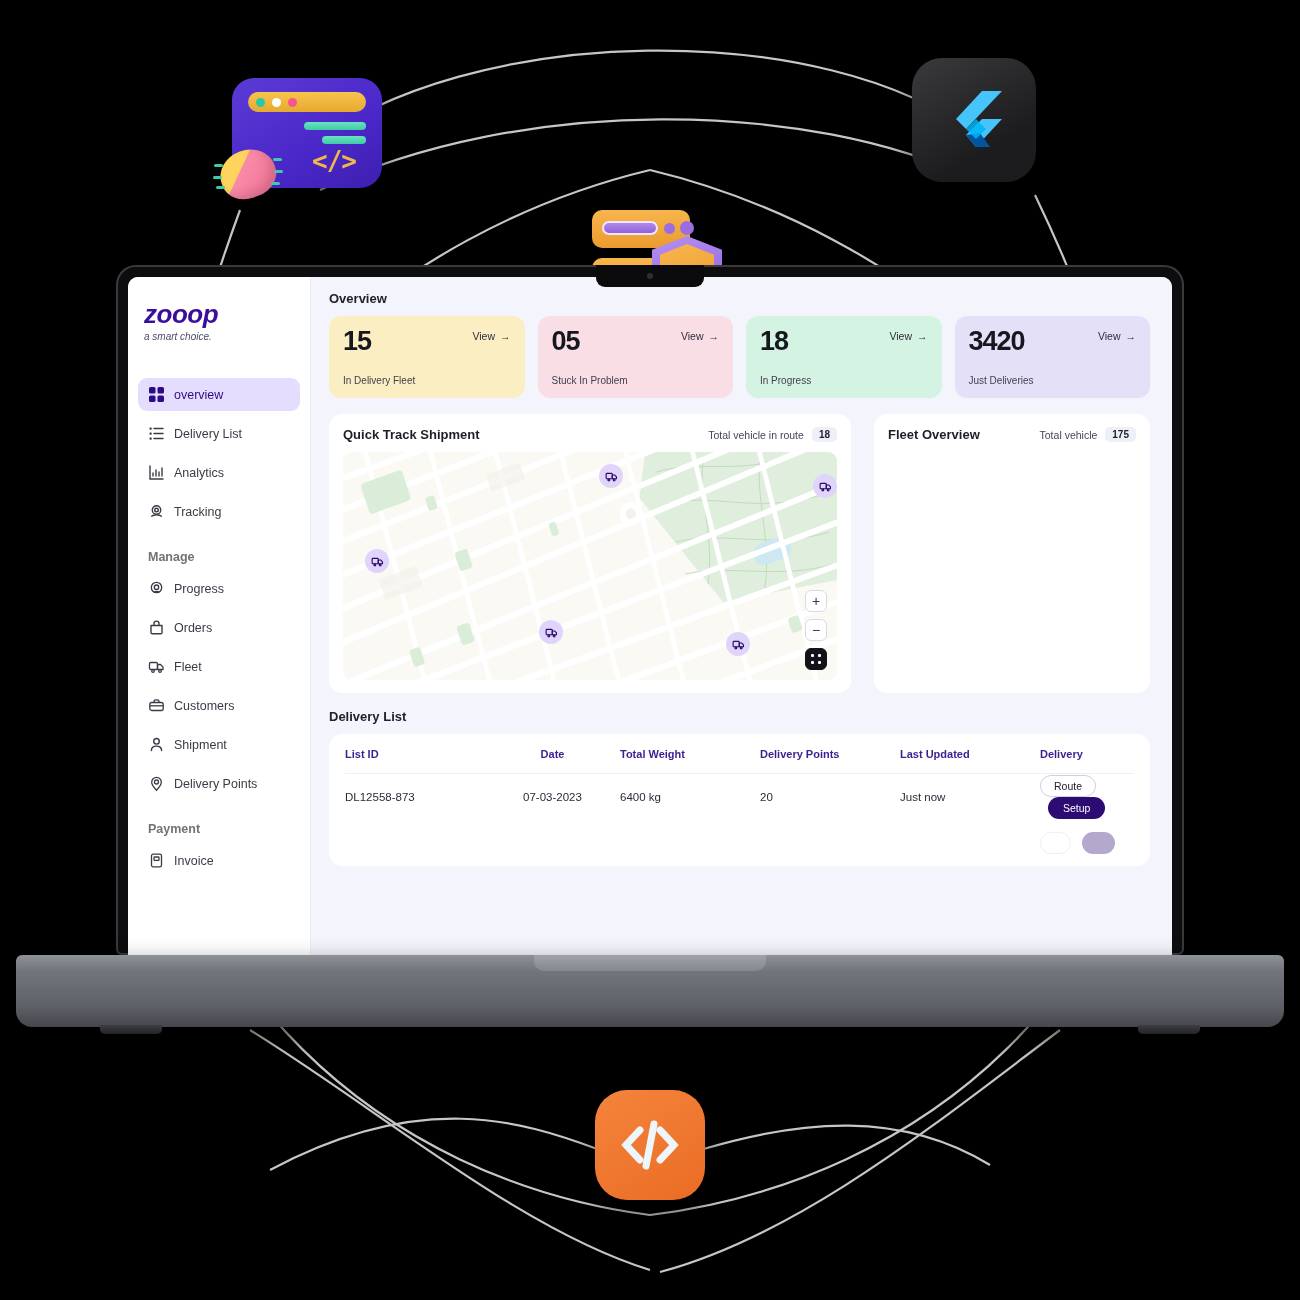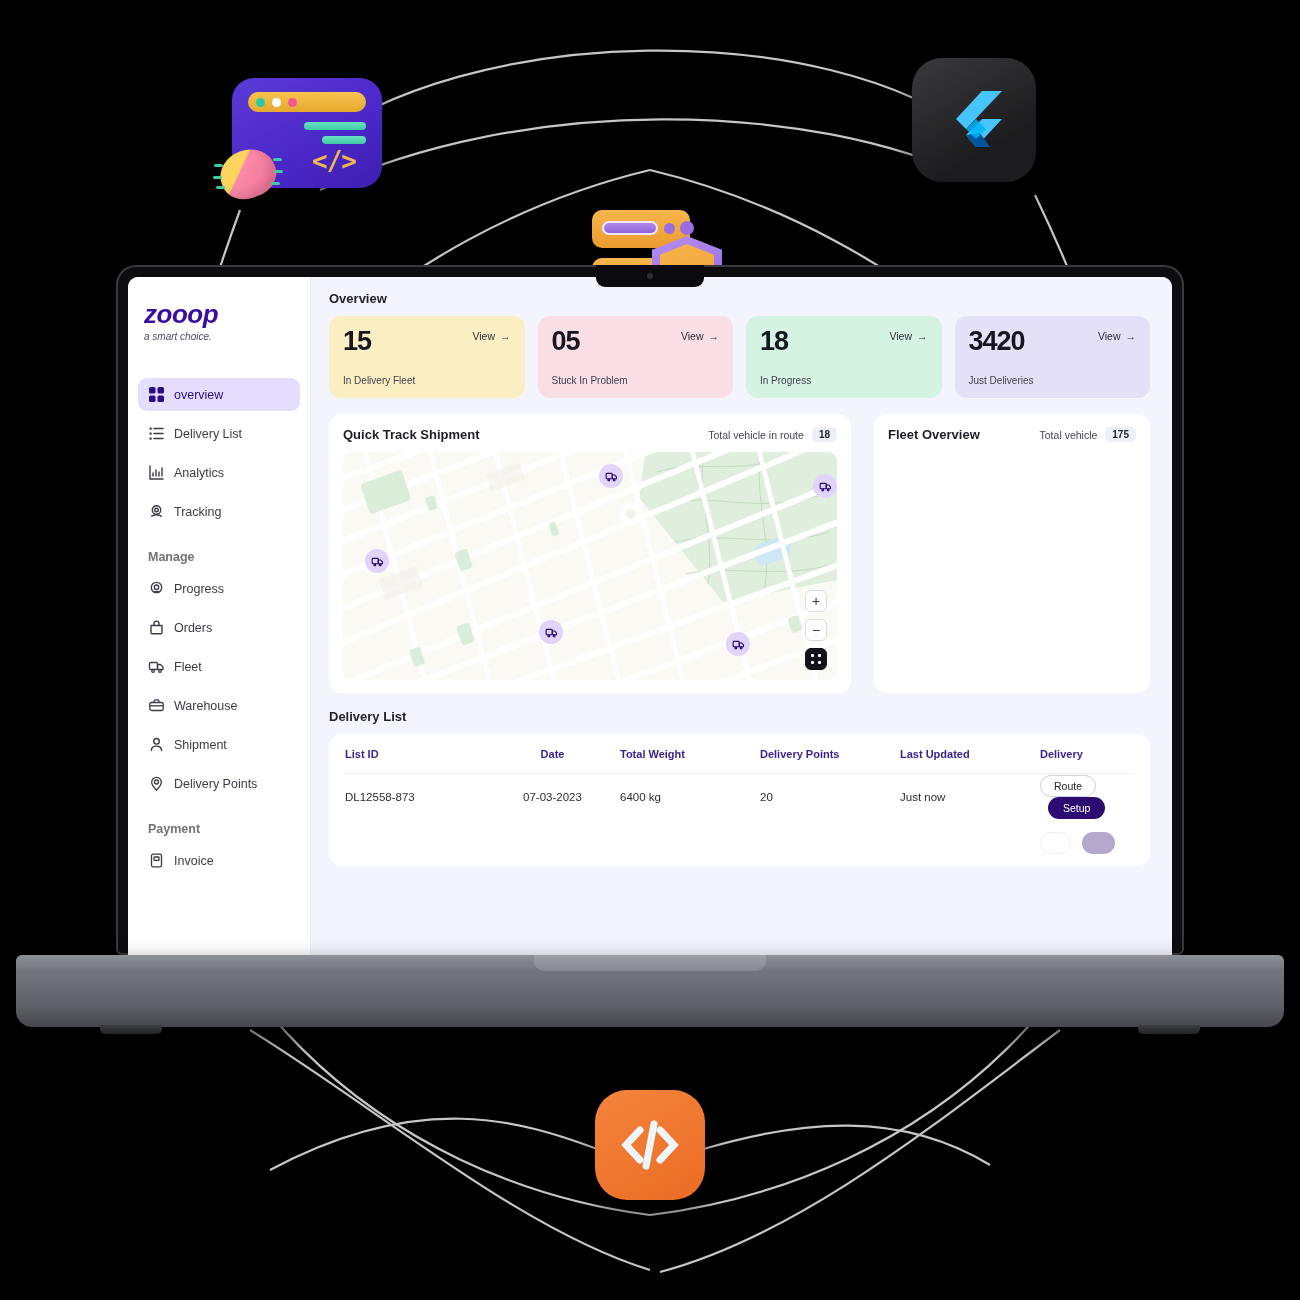--- a/index.html
+++ b/index.html
@@ -454,21 +454,21 @@
             <div class="nav-item">
               <span class="ico">
                 <svg width="17" height="17" viewBox="0 0 17 17">
                     <g fill="none" stroke="#3b3b47" stroke-width="1.3" stroke-linejoin="round">
                   <rect x="1.8" y="5.5" width="13.4" height="8" rx="2"></rect>
                   <path d="M6 5.5V4.3a1.5 1.5 0 0 1 1.5-1.5h2A1.5 1.5 0 0 1 11 4.3v1.2"></path>
                   <path d="M1.8 8.8h13.4"></path>
                     </g>
                   </svg>
               </span>
-              <span>Warehouse</span>
+              <span>Customers</span>
             </div>
 
             <div class="nav-item">
               <span class="ico">
                 <svg width="17" height="17" viewBox="0 0 17 17">
                     <g fill="none" stroke="#3b3b47" stroke-width="1.4" stroke-linecap="round">
                   <circle cx="8.5" cy="5.3" r="2.8"></circle>
                   <path d="M3.4 14.5c0-2.8 2.3-4.4 5.1-4.4s5.1 1.6 5.1 4.4"></path>
                     </g>
                   </svg>

